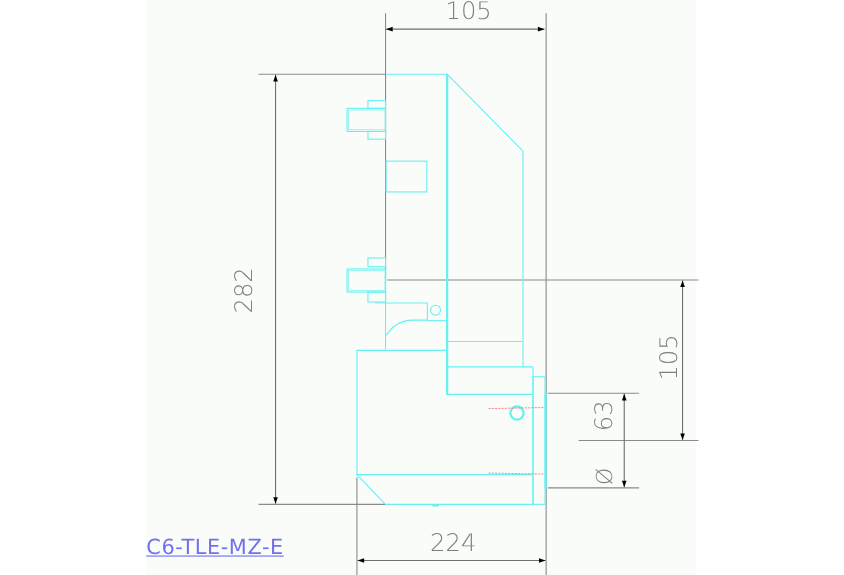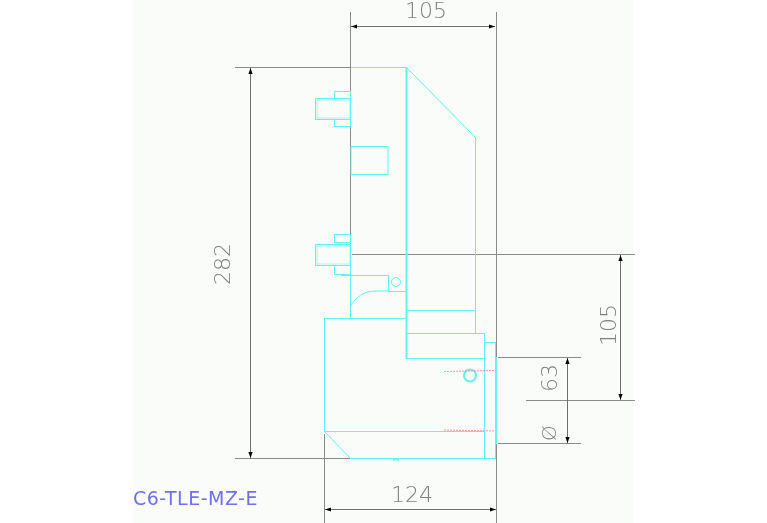--- a/index.html
+++ b/index.html
@@ -1,20 +1,20 @@
 <!DOCTYPE html>
 <html><head>
   <meta charset="utf-8">
   <style>
     html, body { margin: 0; padding: 0; }
     body { width: 767px; height: 523px; background: #ffffff; position: relative; overflow: hidden; font-family: "Liberation Sans", sans-serif; }
     #canvas { position: absolute; left: 0; top: 0; width: 767px; height: 523px; }
     .sheet { position: absolute; left: 133px; top: 0; width: 500px; height: 523px; background: #f9fcf9; }
     .dimtext { position: absolute; color: #7f7f7f; font-family: "DejaVu Sans", sans-serif; font-weight: 200; letter-spacing: 0px; }
-    .title-label { position: absolute; left: 133px; top: 487px; color: #7070f0; font-size: 19px; font-family: "DejaVu Sans", sans-serif; letter-spacing: 0.5px; }
+    .title-label { position: absolute; left: 133px; top: 487px; color: #7070f0; font-size: 19px; font-family: "DejaVu Sans", sans-serif; letter-spacing: 0.5px; text-decoration: underline; }
   </style>
 </head>
 <body>
 
 <div class="sheet"></div>
 
 <svg id="canvas" width="767" height="523" viewBox="0 0 767 523" xmlns="http://www.w3.org/2000/svg">
   <defs>
     <marker id="arr" viewBox="0 0 10 10" refX="10" refY="5" markerWidth="14" markerHeight="6" orient="auto-start-reverse" markerUnits="userSpaceOnUse">
       <path d="M0,1.5 L10,5 L0,8.5 z" fill="#000"></path>
@@ -100,15 +100,15 @@
 <div class="dimtext" style="left:405px; top:-2px; font-size:22px;">105</div>
 
 <div class="dimtext" style="left:210px; top:252px; font-size:22px; transform: rotate(-90deg); transform-origin: left top; width:40px; top:285px;">282</div>
 
 <div class="dimtext" style="left:596px; top:346px; font-size:22px; transform: rotate(-90deg); transform-origin: left top; width:40px;">105</div>
 
 <div class="dimtext" style="left:537px; top:392px; font-size:22px; transform: rotate(-90deg); transform-origin: left top; width:30px;">63</div>
 
 <div class="dimtext" style="left:537px; top:441px; font-size:20px; transform: rotate(-90deg); transform-origin: left top; width:20px;">Ø</div>
 
-<div class="dimtext" style="left:391px; top:482px; font-size:22px;">124</div>
+<div class="dimtext" style="left:391px; top:482px; font-size:22px;">224</div>
 
 <div class="title-label">C6-TLE-MZ-E</div>
 
 </body></html>

